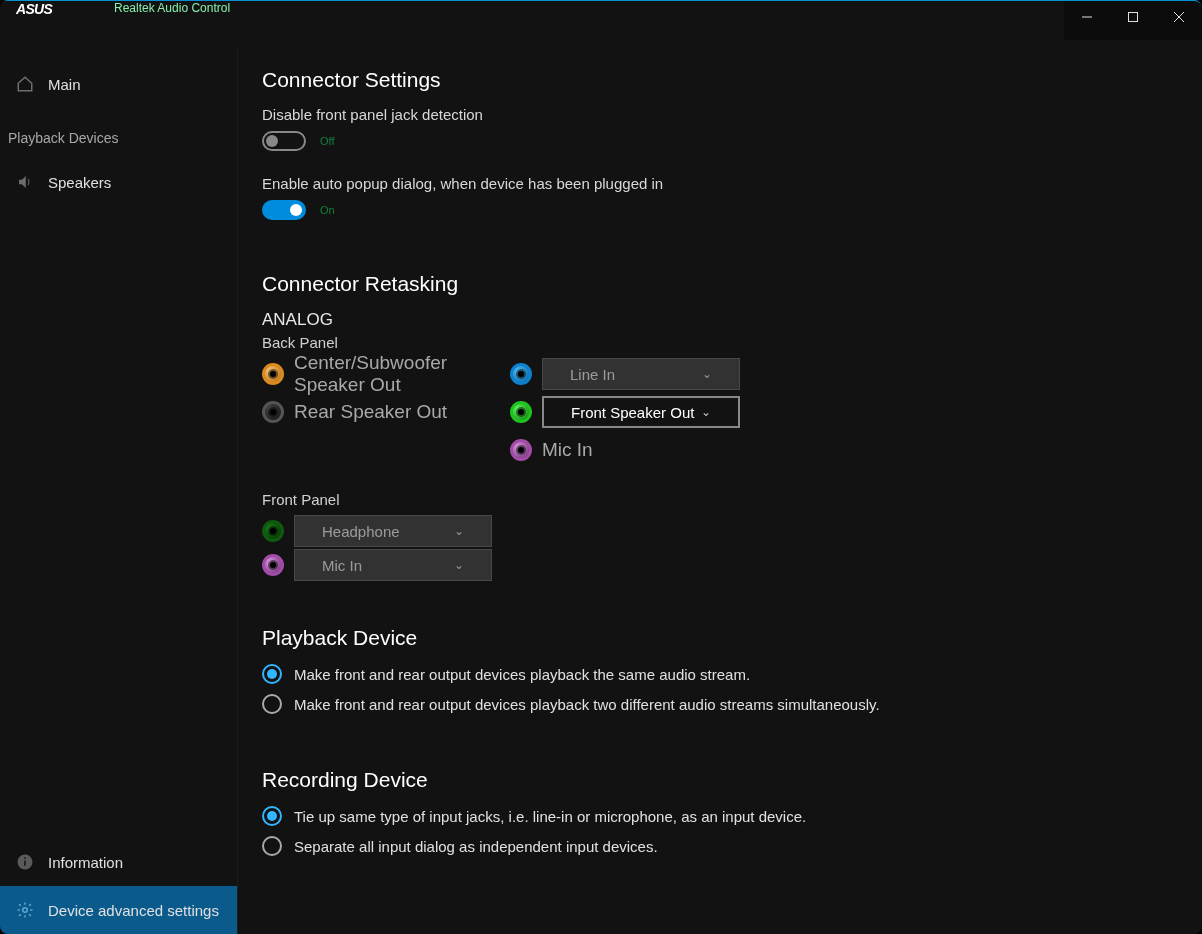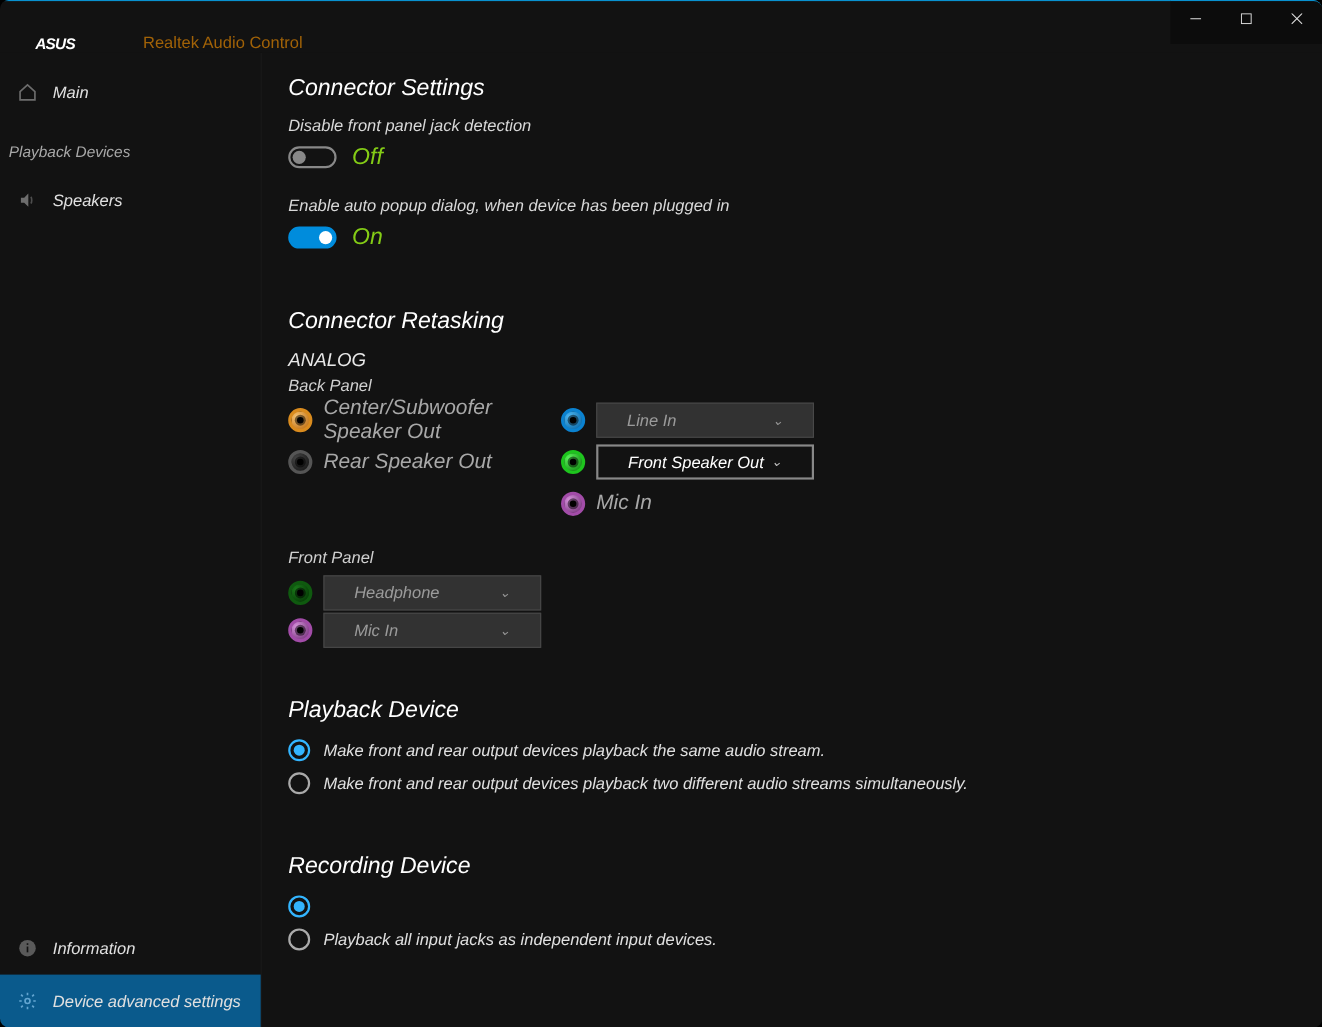--- a/index.html
+++ b/index.html
@@ -13,52 +13,51 @@
     background: #121212;
     display: flex; flex-direction: column;
     position: relative;
     border-radius: 8px;
     overflow: hidden;
   }
 
   
   .titlebar {
     height: 48px;
-    display: flex; align-items: flex-end;
-    padding-left: 32px;
+    display: flex; align-items: flex-start;
+    padding-left: 16px;
     border-top: 1px solid #0891d0;
   }
   .logo {
     height: 16px; width: 70px;
     display: flex; align-items: center; justify-content: center;
   }
   .app-title {
     margin-left: 28px;
-    font-size: 15px; font-weight: 400;
-    color: #a16207;
+    font-size: 12px; font-weight: 400;
+    color: #86efac;
   }
   .win-controls {
     position: absolute; top: 0; right: 0;
     display: flex; height: 40px;
     background: rgba(0,0,0,0.3);
     border-top: 1px solid #0891d0;
     border-top-right-radius: 8px;
   }
   .win-btn {
     width: 46px; height: 32px;
     display: flex; align-items: center; justify-content: center;
     color: #e0e0e0; font-size: 12px;
   }
 
   
   .body {
     flex: 1;
     display: flex;
     overflow: hidden;
-    font-style: italic;
   }
 
   
   .sidebar {
     width: 238px;
     background: #121212;
     display: flex;
     flex-direction: column;
     border-right: 1px solid #1c1c1c;
   }
@@ -112,21 +111,21 @@
     position: absolute; left: 2px; top: 2px;
     width: 12px; height: 12px; border-radius: 50%;
     background: #888;
   }
   .toggle.on { background: #008cdc; border: 2px solid #008cdc; }
   .toggle.on .knob {
     position: absolute; right: 2px; top: 2px;
     width: 12px; height: 12px; border-radius: 50%;
     background: #fff;
   }
-  .toggle-state { font-size: 21px; color: #84cc16; }
+  .toggle-state { font-size: 11px; color: #15803d; }
 
   .sub-title {
     font-size: 17px; color: #e8e8e8;
   }
   .panel-label {
     font-size: 15px; color: #d0d0d0;
     margin-bottom: 6px;
     margin-top: 4px;
   }
 
@@ -378,21 +377,22 @@
       <div class="radio-row">
         <div class="radio"></div>
         <div class="radio-label">Make front and rear output devices playback two different audio streams simultaneously.</div>
       </div>
 
       <div class="sec-gap"></div>
 
       <div class="section-title">Recording Device</div>
       <div class="radio-row">
         <div class="radio selected"></div>
+        <div class="radio-label">Tie up same type of input jacks, i.e. line-in or microphone, as an input device.</div>
       </div>
       <div class="radio-row">
         <div class="radio"></div>
-        <div class="radio-label">Playback all input jacks as independent input devices.</div>
+        <div class="radio-label">Separate all input dialog as independent input devices.</div>
       </div>
 
     </div>
   </div>
 </div>
 
 </body></html>

